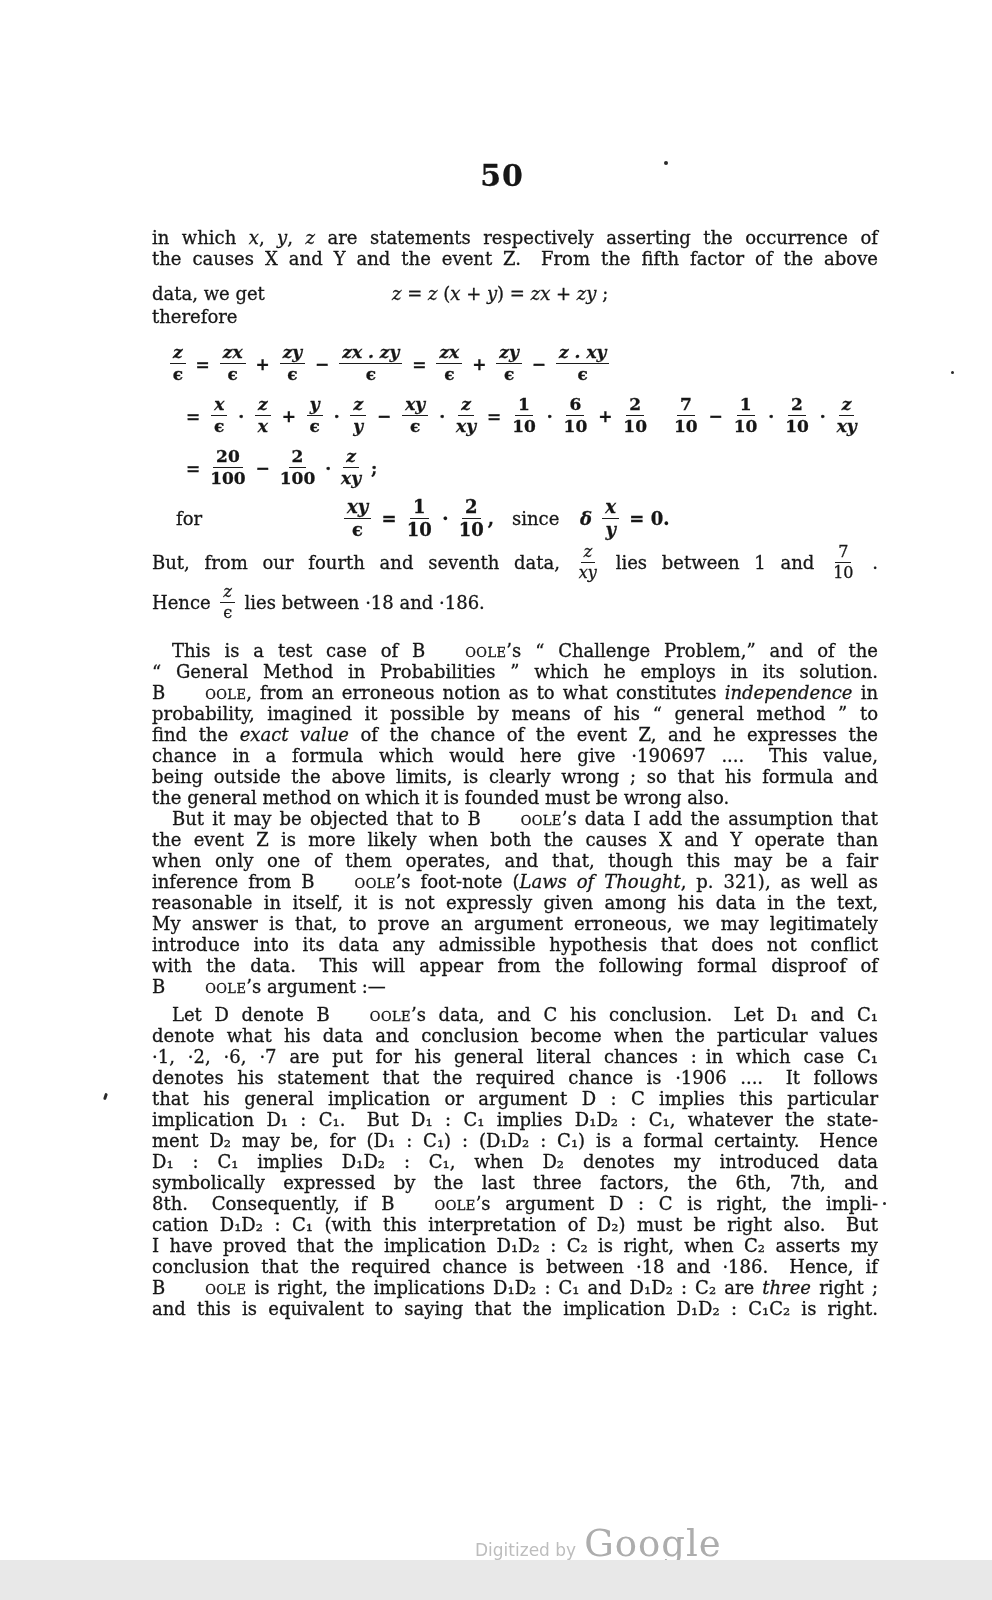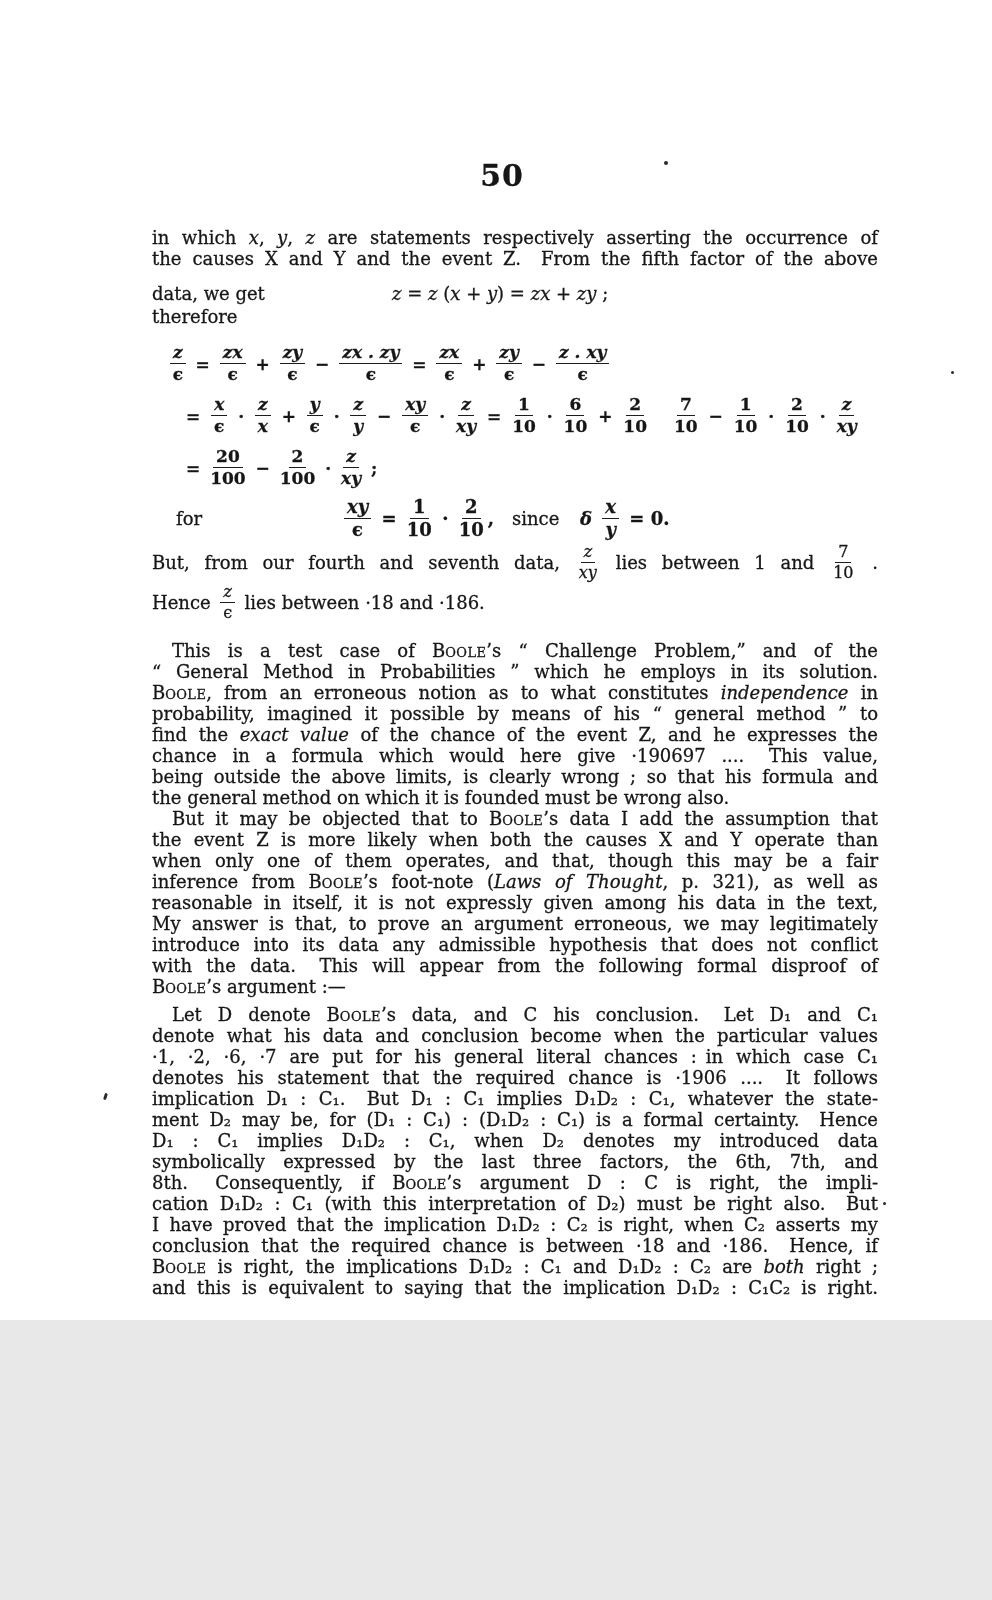--- a/index.html
+++ b/index.html
@@ -1,34 +1,34 @@
 <!DOCTYPE html>
 <html><head>
 <meta charset="utf-8">
 <style>
   html,body{margin:0;padding:0;background:#e8e8e8;}
   .page{
-    position:relative;width:992px;height:1320px;background:#ffffff;
+    position:relative;width:992px;height:1560px;background:#ffffff;
     font-family:"DejaVu Serif",serif;color:#161616;overflow:hidden;
     -webkit-text-stroke:0.3px #1a1a1a;
   }
   .pageno{
     position:absolute;top:158px;left:0;width:1004px;text-align:center;
     font-size:30px;font-weight:bold;letter-spacing:1px;
   }
   .content{position:absolute;left:152px;top:227px;width:726px;}
   .jline{
     font-size:18px;line-height:21px;text-align:justify;text-align-last:justify;
     white-space:normal;
   }
   .jline.last{text-align-last:left;}
   .ind{padding-left:20px;}
   .plain{font-size:18px;line-height:21px;}
   i{font-style:italic;}
-  .sc{font-variant:small-caps;letter-spacing:0.4px;}
+  .sc{font-variant:small-caps;letter-spacing:0.4px;margin-left:40px;}
   
   .fr{
     display:inline-flex;flex-direction:column;align-items:center;
     vertical-align:middle;line-height:1;margin:0 4px;position:relative;top:-2px;
   }
   .fr .n{border-bottom:1.6px solid #1c1c1c;padding:0 3px 2px;}
   .fr .d{padding-top:2px;}
   
   .mline{font-size:17px;font-weight:bold;line-height:50px;height:52px;white-space:nowrap;}
   .mline i{font-weight:bold;}
@@ -212,29 +212,30 @@
       <div class="jline">introduce into its data any admissible hypothesis that does not conflict</div>
       <div class="jline">with the data.  This will appear from the following formal disproof of</div>
       <div class="jline last">B<span class="sc">oole</span>’s argument :—</div>
     </div>
 
     <div class="para p4">
       <div class="jline ind">Let D denote B<span class="sc">oole</span>’s data, and C his conclusion.  Let D₁ and C₁</div>
       <div class="jline">denote what his data and conclusion become when the particular values</div>
       <div class="jline">·1, ·2, ·6, ·7 are put for his general literal chances : in which case C₁</div>
       <div class="jline">denotes his statement that the required chance is ·1906 ....  It follows</div>
+      <div class="jline">that his general implication or argument D : C implies this particular</div>
       <div class="jline">implication D₁ : C₁.  But D₁ : C₁ implies D₁D₂ : C₁, whatever the state-</div>
       <div class="jline">ment D₂ may be, for (D₁ : C₁) : (D₁D₂ : C₁) is a formal certainty.  Hence</div>
       <div class="jline">D₁ : C₁ implies D₁D₂ : C₁, when D₂ denotes my introduced data</div>
       <div class="jline">symbolically expressed by the last three factors, the 6th, 7th, and</div>
       <div class="jline">8th.  Consequently, if B<span class="sc">oole</span>’s argument D : C is right, the impli-</div>
       <div class="jline">cation D₁D₂ : C₁ (with this interpretation of D₂) must be right also.  But</div>
       <div class="jline">I have proved that the implication D₁D₂ : C₂ is right, when C₂ asserts my</div>
       <div class="jline">conclusion that the required chance is between ·18 and ·186.  Hence, if</div>
-      <div class="jline">B<span class="sc">oole</span> is right, the implications D₁D₂ : C₁ and D₁D₂ : C₂ are <i>both</i> right ;</div>
+      <div class="jline">B<span class="sc">oole</span> is right, the implications D₁D₂ : C₁ and D₁D₂ : C₂ are <i>three</i> right ;</div>
       <div class="jline">and this is equivalent to saying that the implication D₁D₂ : C₁C₂ is right.</div>
     </div>
 
   </div>
 
   <div class="watermark">
     <span class="wm-text">Digitized by</span>
     <span class="wm-logo">Google</span>
   </div>
 

